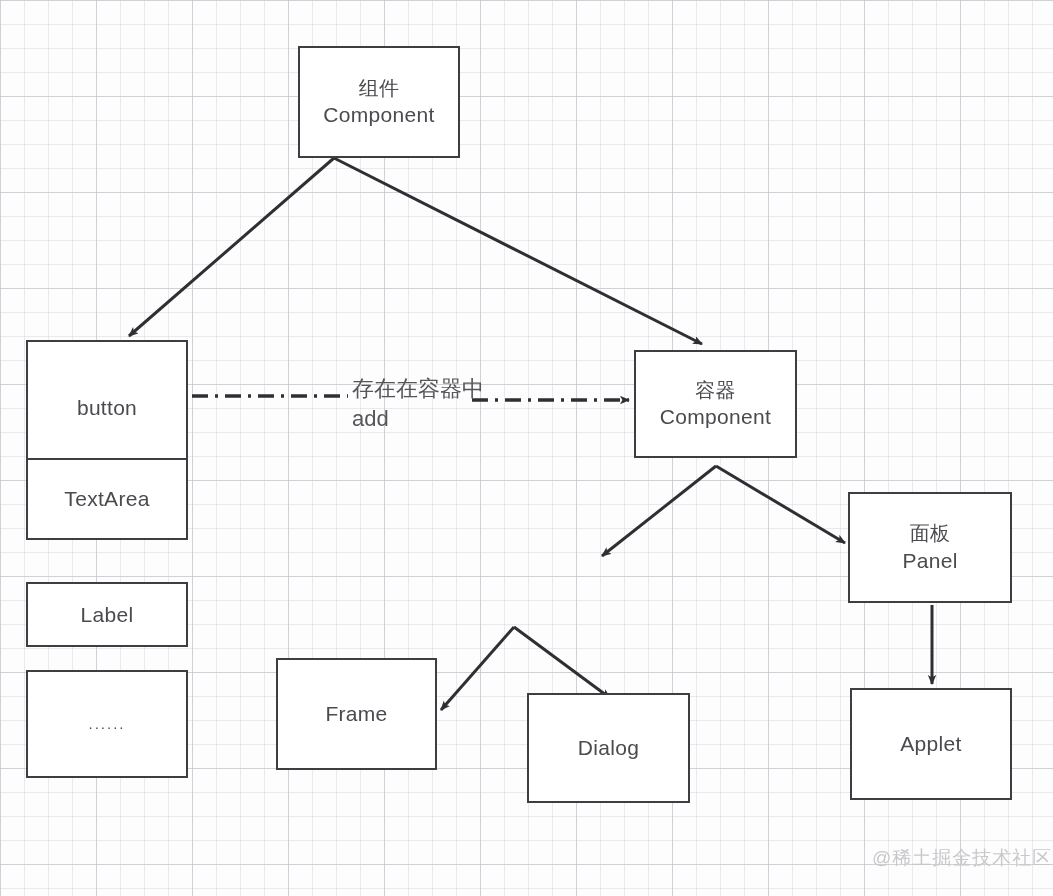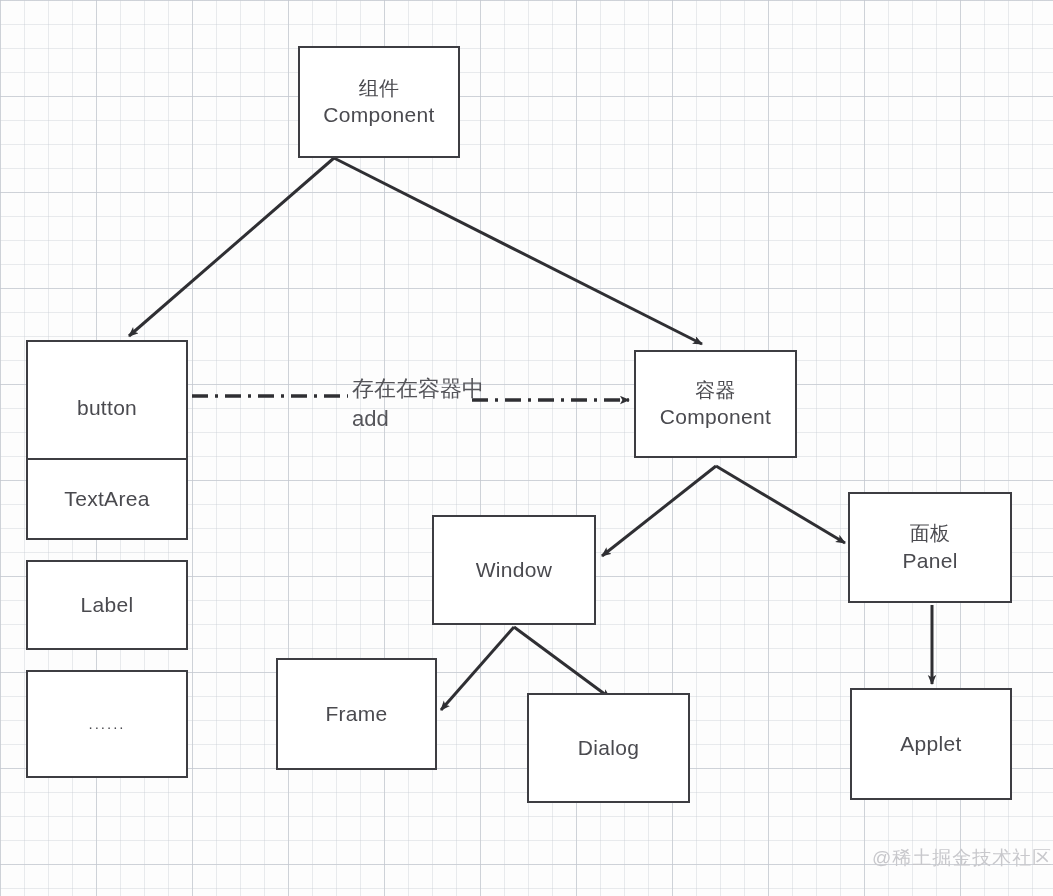--- a/index.html
+++ b/index.html
@@ -110,36 +110,33 @@
   </div>
 
   <div class="node" style="left:26px; top:340px; width:162px; height:136px;">
     <span class="en">button</span>
   </div>
 
   <div class="node" style="left:26px; top:458px; width:162px; height:82px;">
     <span class="en">TextArea</span>
   </div>
 
-  <div class="node" style="left:26px; top:560px; width:162px; height:90px;">
+  <div class="node" style="left:26px; top:582px; width:162px; height:65px;">
     <span class="en">Label</span>
   </div>
 
   <div class="node" style="left:26px; top:670px; width:162px; height:108px; font-size:15px; letter-spacing:2px;">
     <span class="en" style="font-size:15px; letter-spacing:2px;">......</span>
   </div>
 
   <div class="node" style="left:634px; top:350px; width:163px; height:108px;">
     <span class="cn">容器</span>
     <span class="en">Component</span>
   </div>
 
-  <div class="node" style="left:432px; top:515px; width:164px; height:110px;">
-    <span class="en">Window</span>
-  </div>
 
   <div class="node" style="left:848px; top:492px; width:164px; height:111px;">
     <span class="cn">面板</span>
     <span class="en">Panel</span>
   </div>
 
   <div class="node" style="left:276px; top:658px; width:161px; height:112px;">
     <span class="en">Frame</span>
   </div>
 

